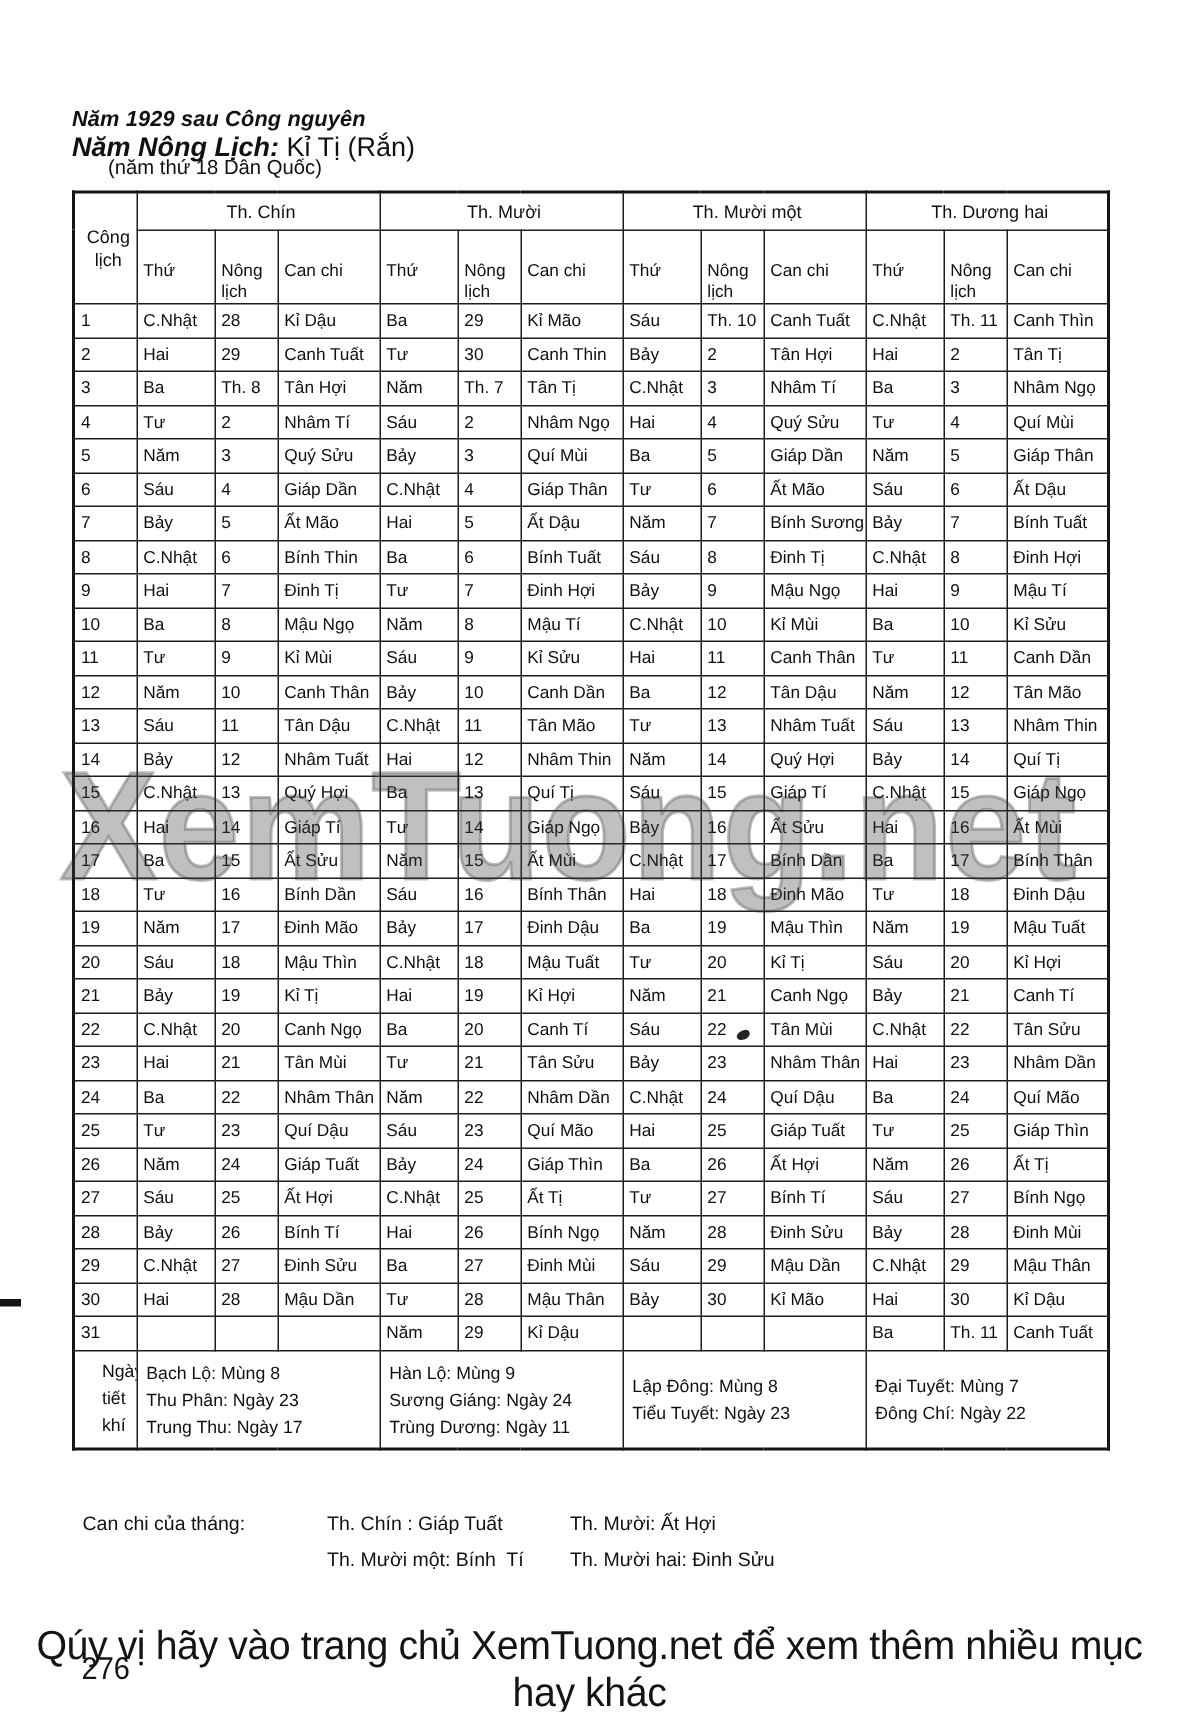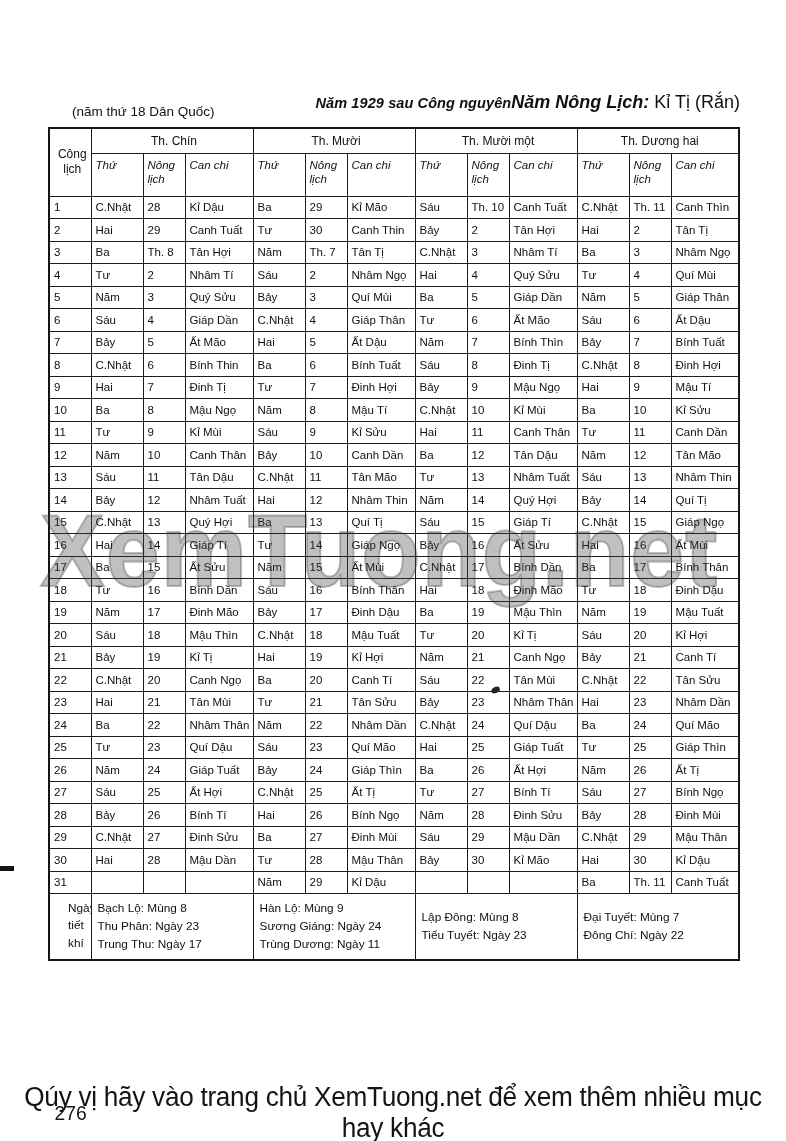--- a/index.html
+++ b/index.html
@@ -9,22 +9,22 @@
     background:#ffffff;
     font-family:"Liberation Sans", sans-serif;
     color:#111;
     position:relative;
     overflow:hidden;
   }
   .page { position:absolute; inset:0; }
 
   
   .head-line {
-    position:absolute; top:92px; left:48px; width:692px;
-    display:flex; justify-content:flex-end; align-items:baseline;
+    position:absolute; top:72px; left:48px; width:692px;
+    display:flex; justify-content:flex-start; align-items:baseline;flex-direction:column;
   }
   .title-left { font-size:14.5px; font-weight:bold; font-style:italic; letter-spacing:.1px; }
   .title-right { font-size:18px; }
   .title-right .lbl { font-weight:bold; font-style:italic; }
   .subtitle { position:absolute; top:104px; left:48px; font-size:13.5px;margin-left:24px; }
 
   
   table.cal {
     position:absolute; top:127px; left:48px;
     width:692px; border-collapse:collapse; table-layout:fixed;
@@ -32,21 +32,21 @@
   }
   table.cal th, table.cal td {
     border:1px solid #1d1d1d;
     font-size:11.5px; font-weight:normal;
     text-align:left; vertical-align:middle;
     padding:0 0 0 4px;
     white-space:nowrap; overflow:hidden;
     color:#101010;
   }
   thead tr.months th { height:25px; text-align:center; font-size:12px; white-space:normal; }
-  thead tr.subs th { height:43px; vertical-align:top; padding-top:4px; white-space:normal; line-height:1.25;font-style:italic; }
+  thead tr.subs th { height:43px; vertical-align:top; padding-top:20px; white-space:normal; line-height:1.25; }
   th.corner { vertical-align:bottom; padding-bottom:9px; white-space:normal; line-height:1.25; text-align:left; }
   tbody td { height:22.5px; }
   tr.tietkhi td { height:66px; vertical-align:middle; white-space:pre-line; line-height:1.55; font-size:11.8px; padding-left:6px; }
   tr.tietkhi td.tk-label { white-space:normal; padding-left:18px; line-height:1.5; }
 
   
   .watermark {
     position:absolute; left:40px; top:496px; width:716px; height:150px;
     font-size:97px; font-weight:bold; letter-spacing:1px;
     color:rgba(70,70,70,0.10);
@@ -232,21 +232,21 @@
         <tr>
           <td>7</td>
           <td>Bảy</td>
           <td>5</td>
           <td>Ất Mão</td>
           <td>Hai</td>
           <td>5</td>
           <td>Ất Dậu</td>
           <td>Năm</td>
           <td>7</td>
-          <td>Bính Thìn</td>
+          <td>Bính Sương</td>
           <td>Bảy</td>
           <td>7</td>
           <td>Bính Tuất</td>
         </tr>
         <tr>
           <td>8</td>
           <td>C.Nhật</td>
           <td>6</td>
           <td>Bính Thin</td>
           <td>Ba</td>
@@ -615,19 +615,30 @@
           <td colspan="3">Lập Đông: Mùng 8
 Tiểu Tuyết: Ngày 23</td>
           <td colspan="3">Đại Tuyết: Mùng 7
 Đông Chí: Ngày 22</td>
         </tr>
       </tbody>
   </table>
 
   <div class="watermark">XemTuong.net</div>
 
+  <div class="canchi">
+    <div class="row r1">
+      <span class="lab">Can chi của tháng:</span>
+      <span class="c1">Th. Chín : Giáp Tuất</span>
+      <span class="c2">Th. Mười: Ất Hợi</span>
+    </div>
+    <div class="row r2">
+      <span class="c1">Th. Mười một: Bính  Tí</span>
+      <span class="c2">Th. Mười hai: Đinh Sửu</span>
+    </div>
+  </div>
 
   <div class="footer">Qúy vị hãy vào trang chủ XemTuong.net để xem thêm nhiều mục hay khác</div>
   <div class="page-number">276</div>
 
   <div class="edge-mark"></div>
   <div class="ink-blot"></div>
 </div>
 
 </body></html>

